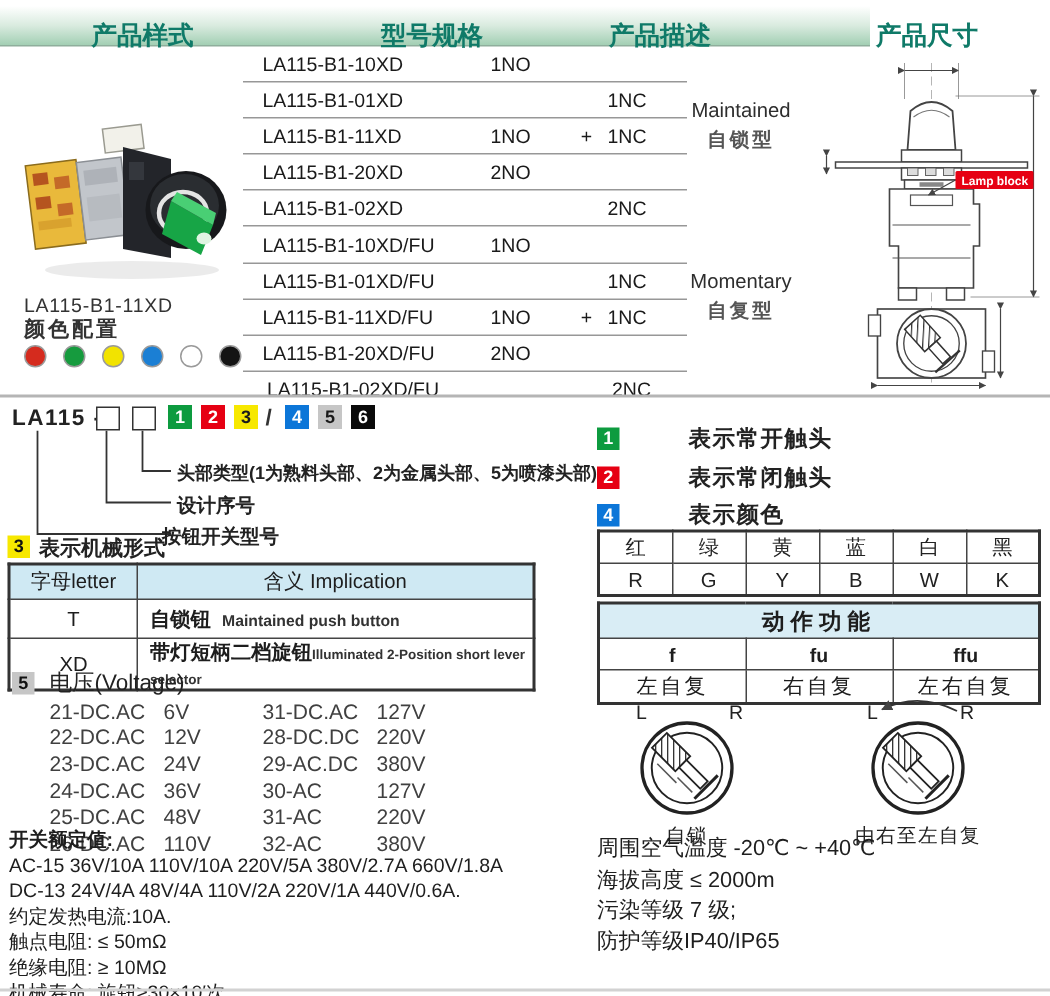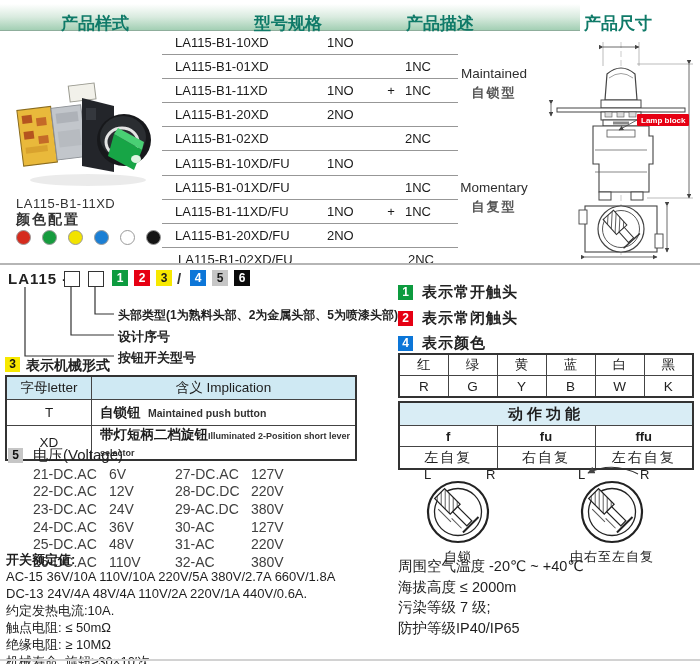--- a/index.html
+++ b/index.html
@@ -33,21 +33,21 @@
   .prefix{font-size:15px;color:#222;letter-spacing:1px;font-weight:bold;}
   .sqbox{width:14px;height:14px;border:1.5px solid #333;background:#fff;}
   .cbox{width:16px;height:16px;font-size:12px;font-weight:bold;text-align:center;line-height:16px;}
   .slash{font-size:15px;color:#333;font-weight:bold;}
   .treelabel{font-size:12px;color:#222;font-weight:bold;white-space:nowrap;}
   .sectitle{font-size:14px;font-weight:bold;color:#222;}
   .badge{width:15px;height:15px;font-size:12px;font-weight:bold;text-align:center;line-height:15px;color:#111;}
   
   .lgrow{display:flex;align-items:center;gap:9px;}
   .lgbox{width:15px;height:15px;font-size:12px;font-weight:bold;text-align:center;line-height:15px;}
-  .lgtext{font-size:15px;font-weight:bold;color:#222;letter-spacing:1px;}
+  .lgtext{font-size:15px;font-weight:bold;color:#222;letter-spacing:1px;margin-left:37px;}
   
   table.dt{border-collapse:collapse;width:100%;table-layout:fixed;}
   table.dt td,table.dt th{border:1px solid #444;text-align:center;padding:0;font-weight:normal;}
   .ct td{height:20px;font-size:13.5px;color:#222;}
   .ot{border:2px solid #333;}
   .mech td{font-size:13.5px;}
   .mech .hrow td{background:#cfe9f3;height:22px;}
   .mech .c1{width:84px;}
   .mech .lrow td{height:25px;}
   .mech .cellL{text-align:left;padding-left:8px;font-weight:bold;}
@@ -260,21 +260,21 @@
   <span class="abs cbox" style="left: 190px; top: 270px; background: rgb(12, 118, 216); color: rgb(255, 255, 255);">4</span>
   <span class="abs cbox" style="left: 212px; top: 270px; background: rgb(198, 198, 198); color: rgb(26, 26, 26);">5</span>
   <span class="abs cbox" style="left: 234px; top: 270px; background: rgb(10, 10, 10); color: rgb(255, 255, 255);">6</span>
   <svg class="abs" style="left:0;top:287px" width="400" height="72" viewBox="0 0 400 72">
     <path d="M25,0 V69 H114" fill="none" stroke="#333" stroke-width="1.2"></path>
     <path d="M71,0 V48 H114" fill="none" stroke="#333" stroke-width="1.2"></path>
     <path d="M95,0 V27 H114" fill="none" stroke="#333" stroke-width="1.2"></path>
   </svg>
   <span class="abs treelabel" style="left:118px;top:307px">头部类型(1为熟料头部、2为金属头部、5为喷漆头部)</span>
   <span class="abs treelabel" style="left:118px;top:328px;font-size:13px">设计序号</span>
-  <span class="abs treelabel" style="left:118px;top:349px;font-size:13px">按钮开关型号</span>
+  <span class="abs treelabel" style="left:108px;top:349px;font-size:13px">按钮开关型号</span>
 
   <div class="abs lgrow" style="left:398px;top:283px">
     <span class="lgbox" style="background: rgb(13, 155, 63); color: rgb(255, 255, 255);">1</span>
     <span class="lgtext">表示常开触头</span>
   </div>
   <div class="abs lgrow" style="left:398px;top:309px">
     <span class="lgbox" style="background: rgb(230, 0, 19); color: rgb(255, 255, 255);">2</span>
     <span class="lgtext">表示常闭触头</span>
   </div>
   <div class="abs lgrow" style="left:398px;top:334px">
@@ -394,21 +394,21 @@
         <span class="vcode">25-DC.AC</span>
         <span>48V</span>
       </div>
     <div class="vrow">
         <span class="vcode">26-DC.AC</span>
         <span>110V</span>
       </div>
   </div>
   <div class="abs" style="left:175px;top:465px">
     <div class="vrow">
-        <span class="vcode">27-DC.AC</span>
+        <span class="vcode">31-DC.AC</span>
         <span>127V</span>
       </div>
     <div class="vrow">
         <span class="vcode">28-DC.DC</span>
         <span>220V</span>
       </div>
     <div class="vrow">
         <span class="vcode">29-AC.DC</span>
         <span>380V</span>
       </div>

